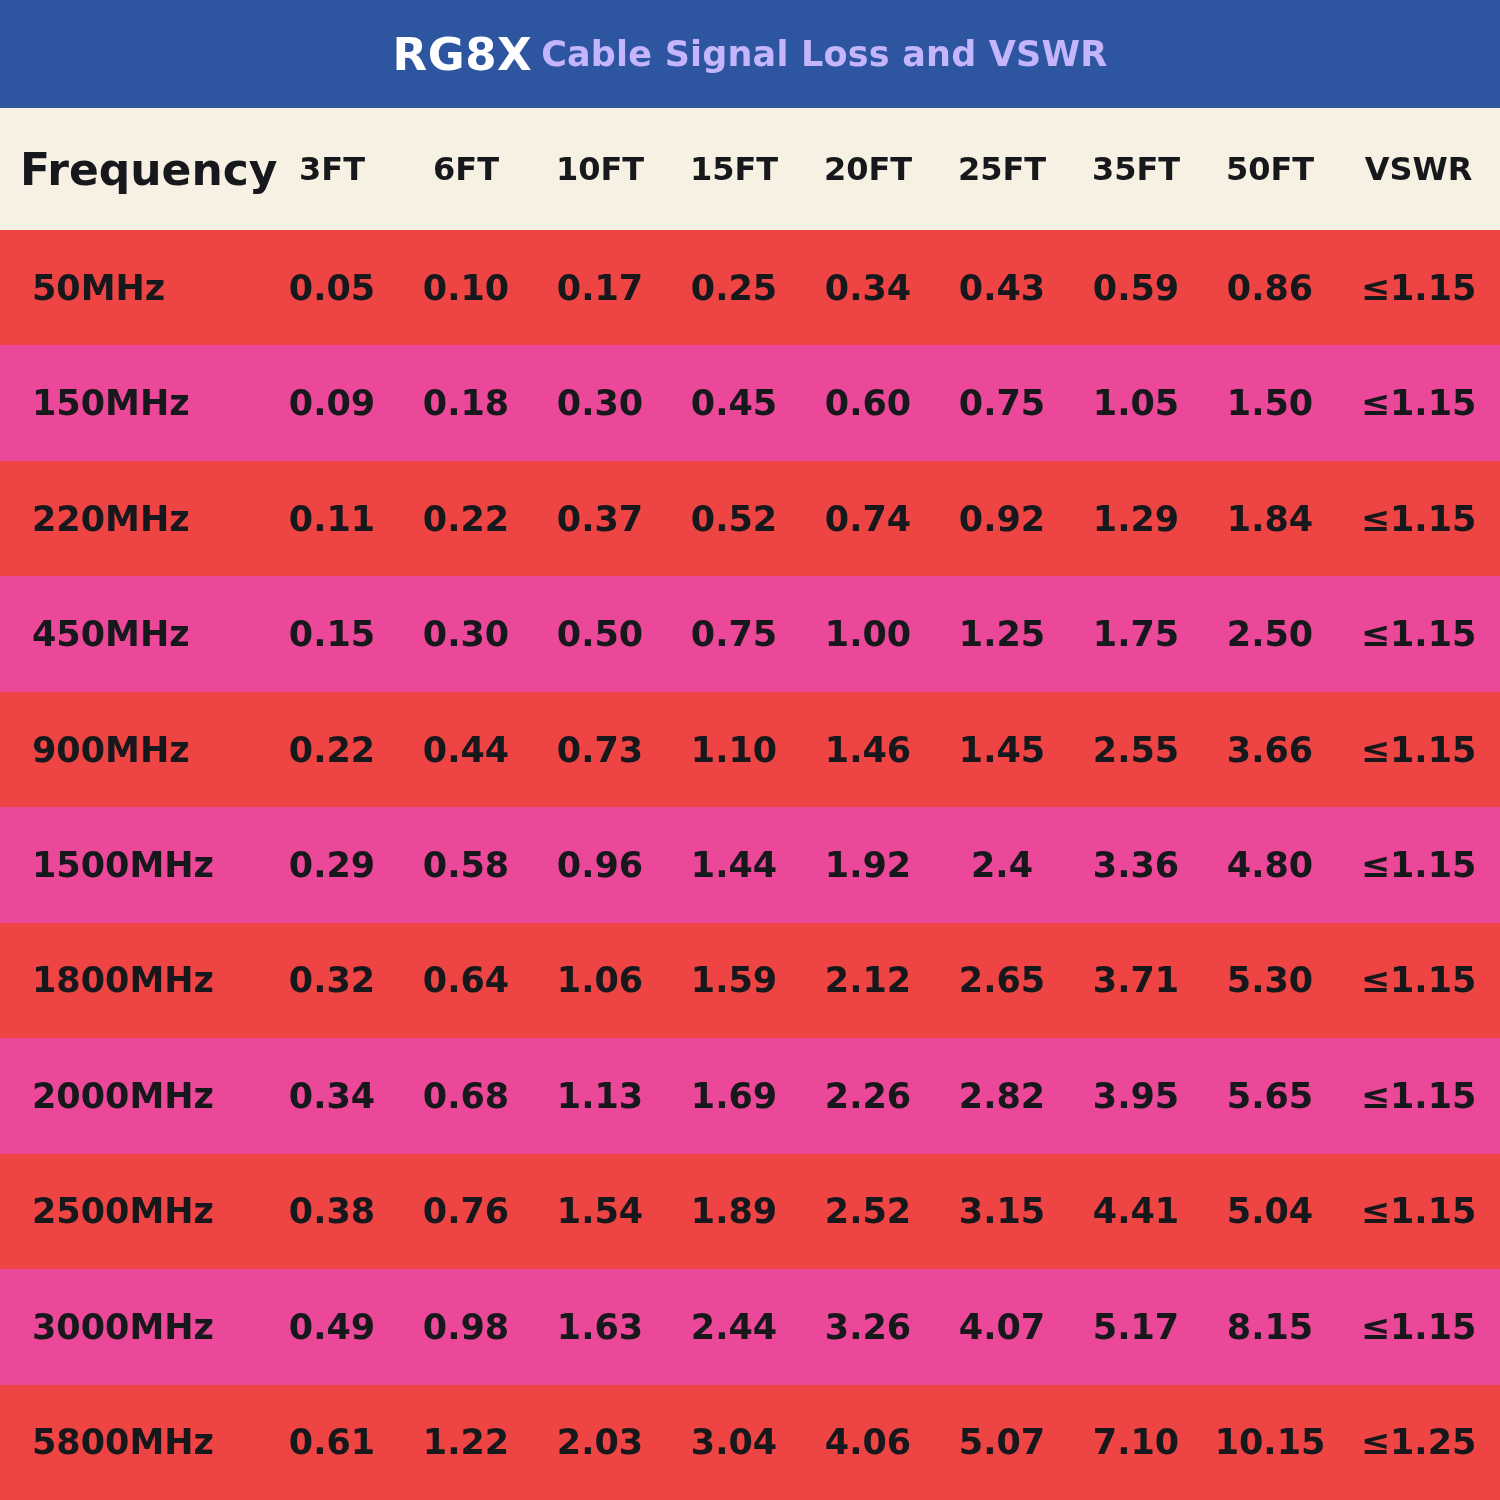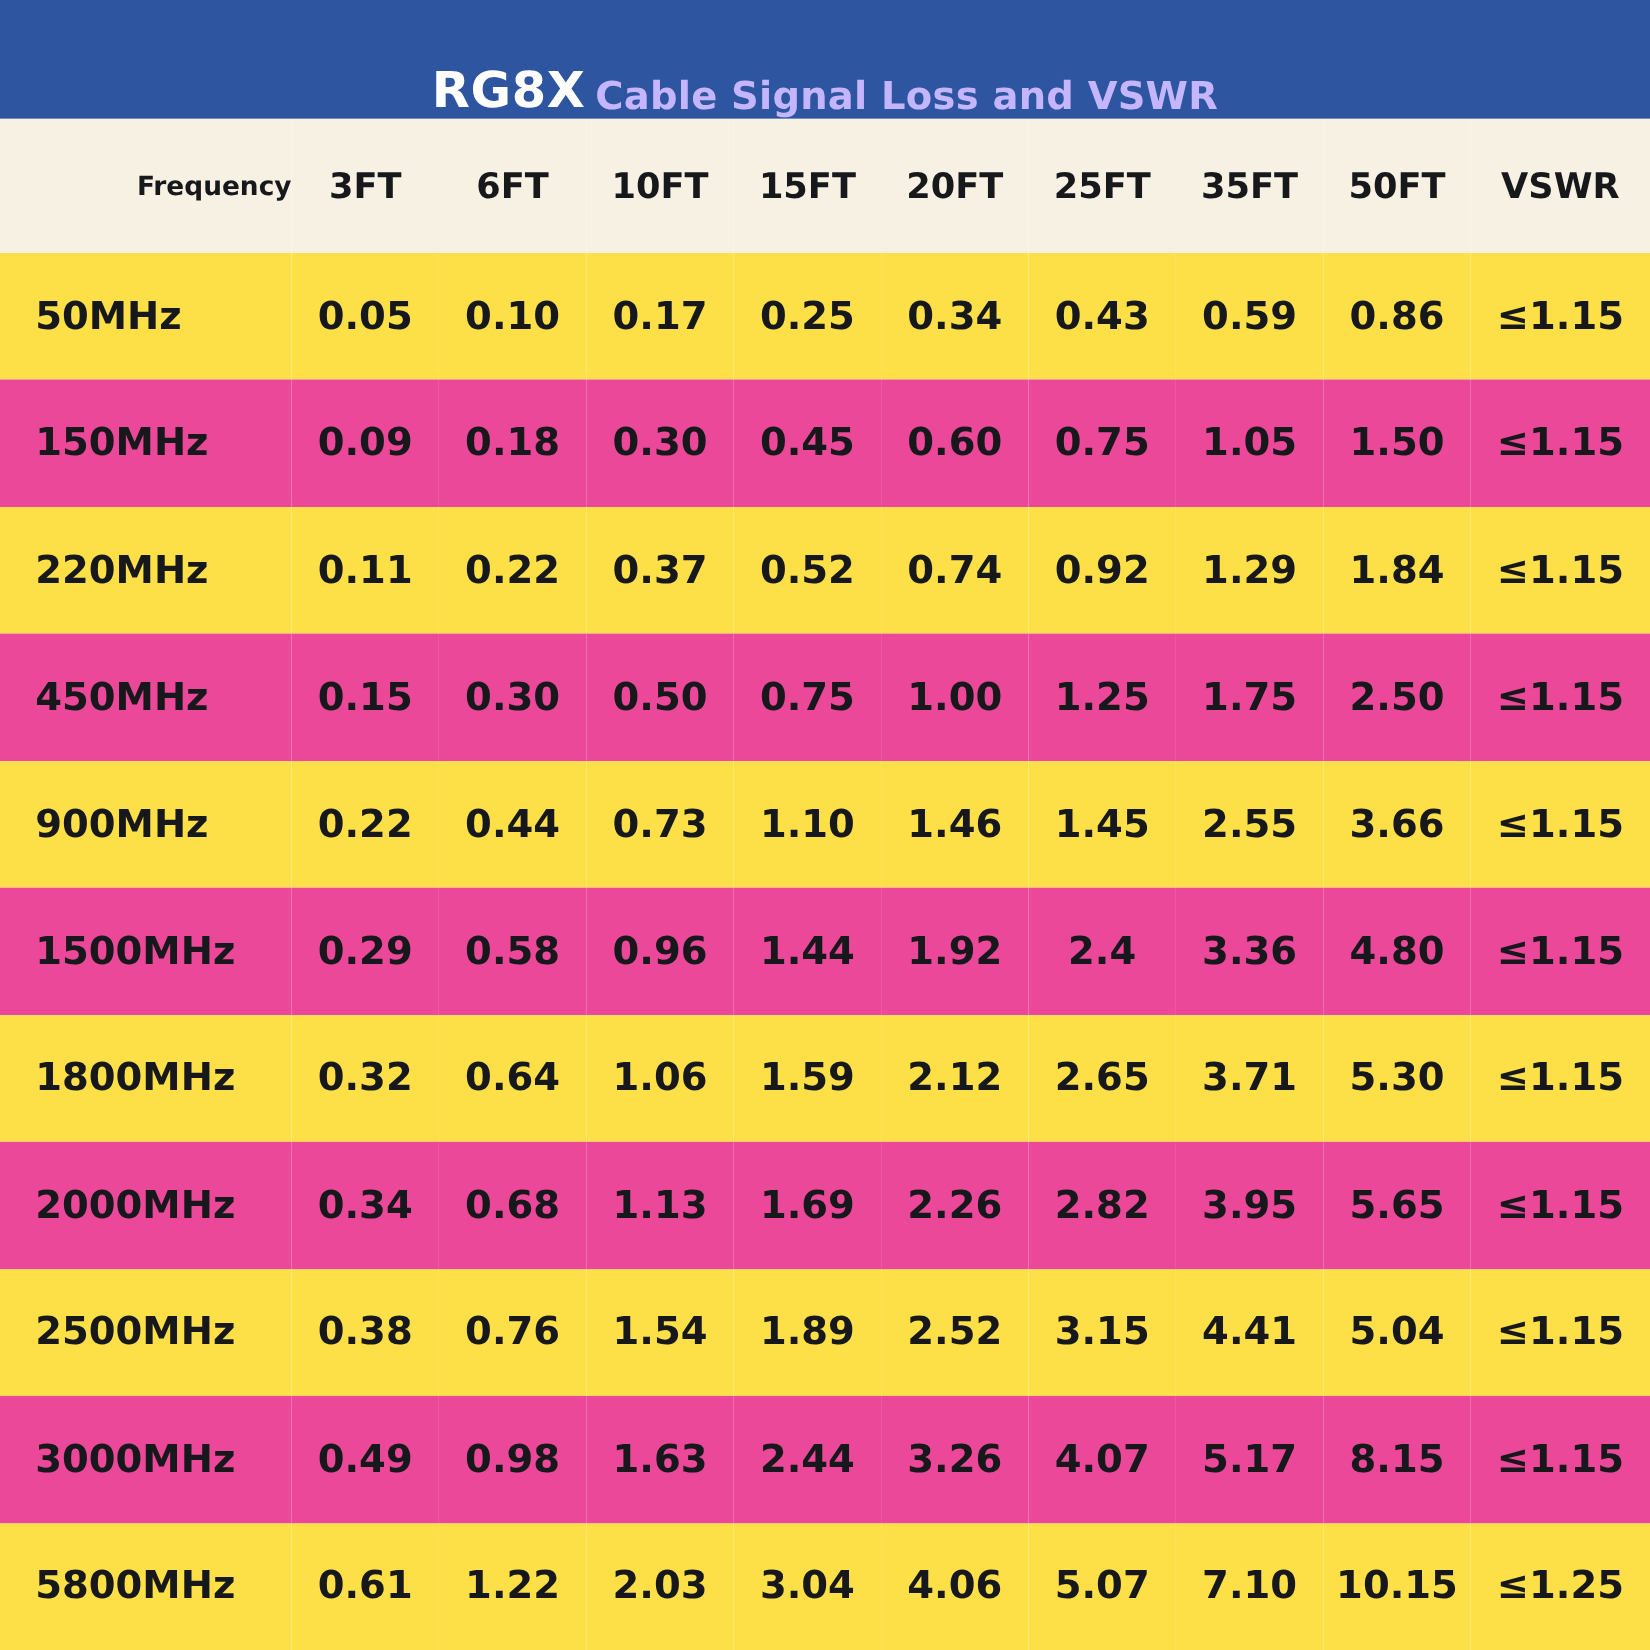--- a/index.html
+++ b/index.html
@@ -17,21 +17,21 @@
     width: 1500px;
     height: 1500px;
     display: flex;
     flex-direction: column;
     background: #ffffff;
   }
   .title-bar {
     height: 108px;
     background: #2d55a0;
     display: flex;
-    align-items: flex-end;
+    align-items: center;
     justify-content: center;
     gap: 9px;
     flex: 0 0 auto;
   }
   .title-strong {
     color: #ffffff;
     font-size: 45px;
     font-weight: 700;
     letter-spacing: 0.5px;
     font-family: "DejaVu Sans", sans-serif;
@@ -59,29 +59,29 @@
   }
   thead tr {
     background: #f7f1e3;
     height: 122px;
   }
   thead th {
     font-size: 32px;
     vertical-align: middle;
   }
   thead th.freq-head {
-    text-align: right;
-    padding-left: 36px;
-    font-size: 24px;
+    text-align: center;
+    padding-left: 20px;
+    font-size: 44px;
   }
   tbody tr {
     height: 114px;
   }
   tbody tr.odd {
-    background: #fde047;
+    background: #ef4444;
   }
   tbody tr.even {
     background: #ec4899;
   }
   tbody td {
     font-size: 35px;
     text-align: center;
     vertical-align: middle;
   }
   tbody td.freq-cell {

